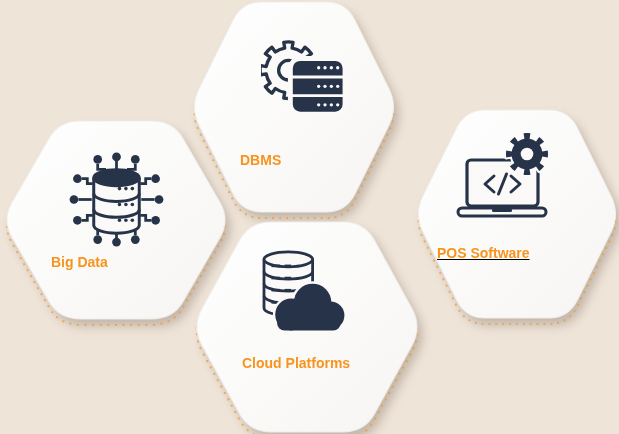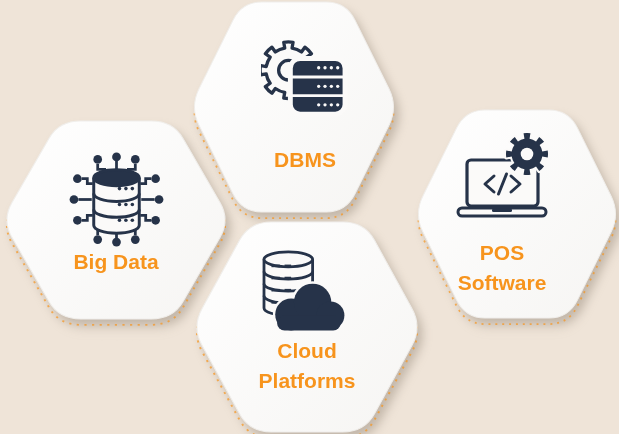--- a/index.html
+++ b/index.html
@@ -16,41 +16,41 @@
   }
   .hex .dash-outline{
     stroke:var(--orange,#F7941D);stroke-width:1.8;stroke-dasharray:2 5;
     fill:none;opacity:.7;
   }
   .hex .face{fill:url(#hexGrad);stroke:#f0eeeb;stroke-width:1;}
   .content{
     position:absolute;inset:0;display:flex;flex-direction:column;align-items:center;
   }
   .label{
-    font-weight:700;font-size:21px;line-height:30px;text-align:center;
+    font-weight:700;font-size:14px;line-height:30px;text-align:left;
     color:var(--orange,#F7941D);width:130px;
   }
   
   #card-dbms{left:190px;top:2px;width:208px;height:210px;}
   #card-dbms .content{transform:translateX(11px);}
   #card-dbms .icon{margin-top:36px;}
   #card-dbms .label{margin-top:25px;}
 
   #card-bigdata{left:2px;top:121px;width:228px;height:198px;}
   #card-bigdata .icon{margin-top:31px;}
   #card-bigdata .label{margin-top:0;}
 
   #card-pos{left:414px;top:110px;width:206px;height:208px;}
-  #card-pos .content{transform:translateX(-15px);}
+  #card-pos .content{transform:translateX(-15px);text-decoration:underline;}
   #card-pos .icon{margin-top:23px;}
   #card-pos .label{margin-top:19px;}
 
   #card-cloud{left:192px;top:222px;width:230px;height:210px;}
   #card-cloud .icon{margin-top:28px;}
-  #card-cloud .label{}
+  #card-cloud .label{margin-top:12px;}
 </style>
 </head>
 <body>
 
 <svg width="0" height="0" style="position:absolute" aria-hidden="true">
   <defs>
     <linearGradient id="hexGrad" x1="0" y1="0" x2="1" y2="1">
       <stop offset="0" stop-color="#FFFFFF"></stop>
       <stop offset="1" stop-color="#F6F5F3"></stop>
     </linearGradient>

